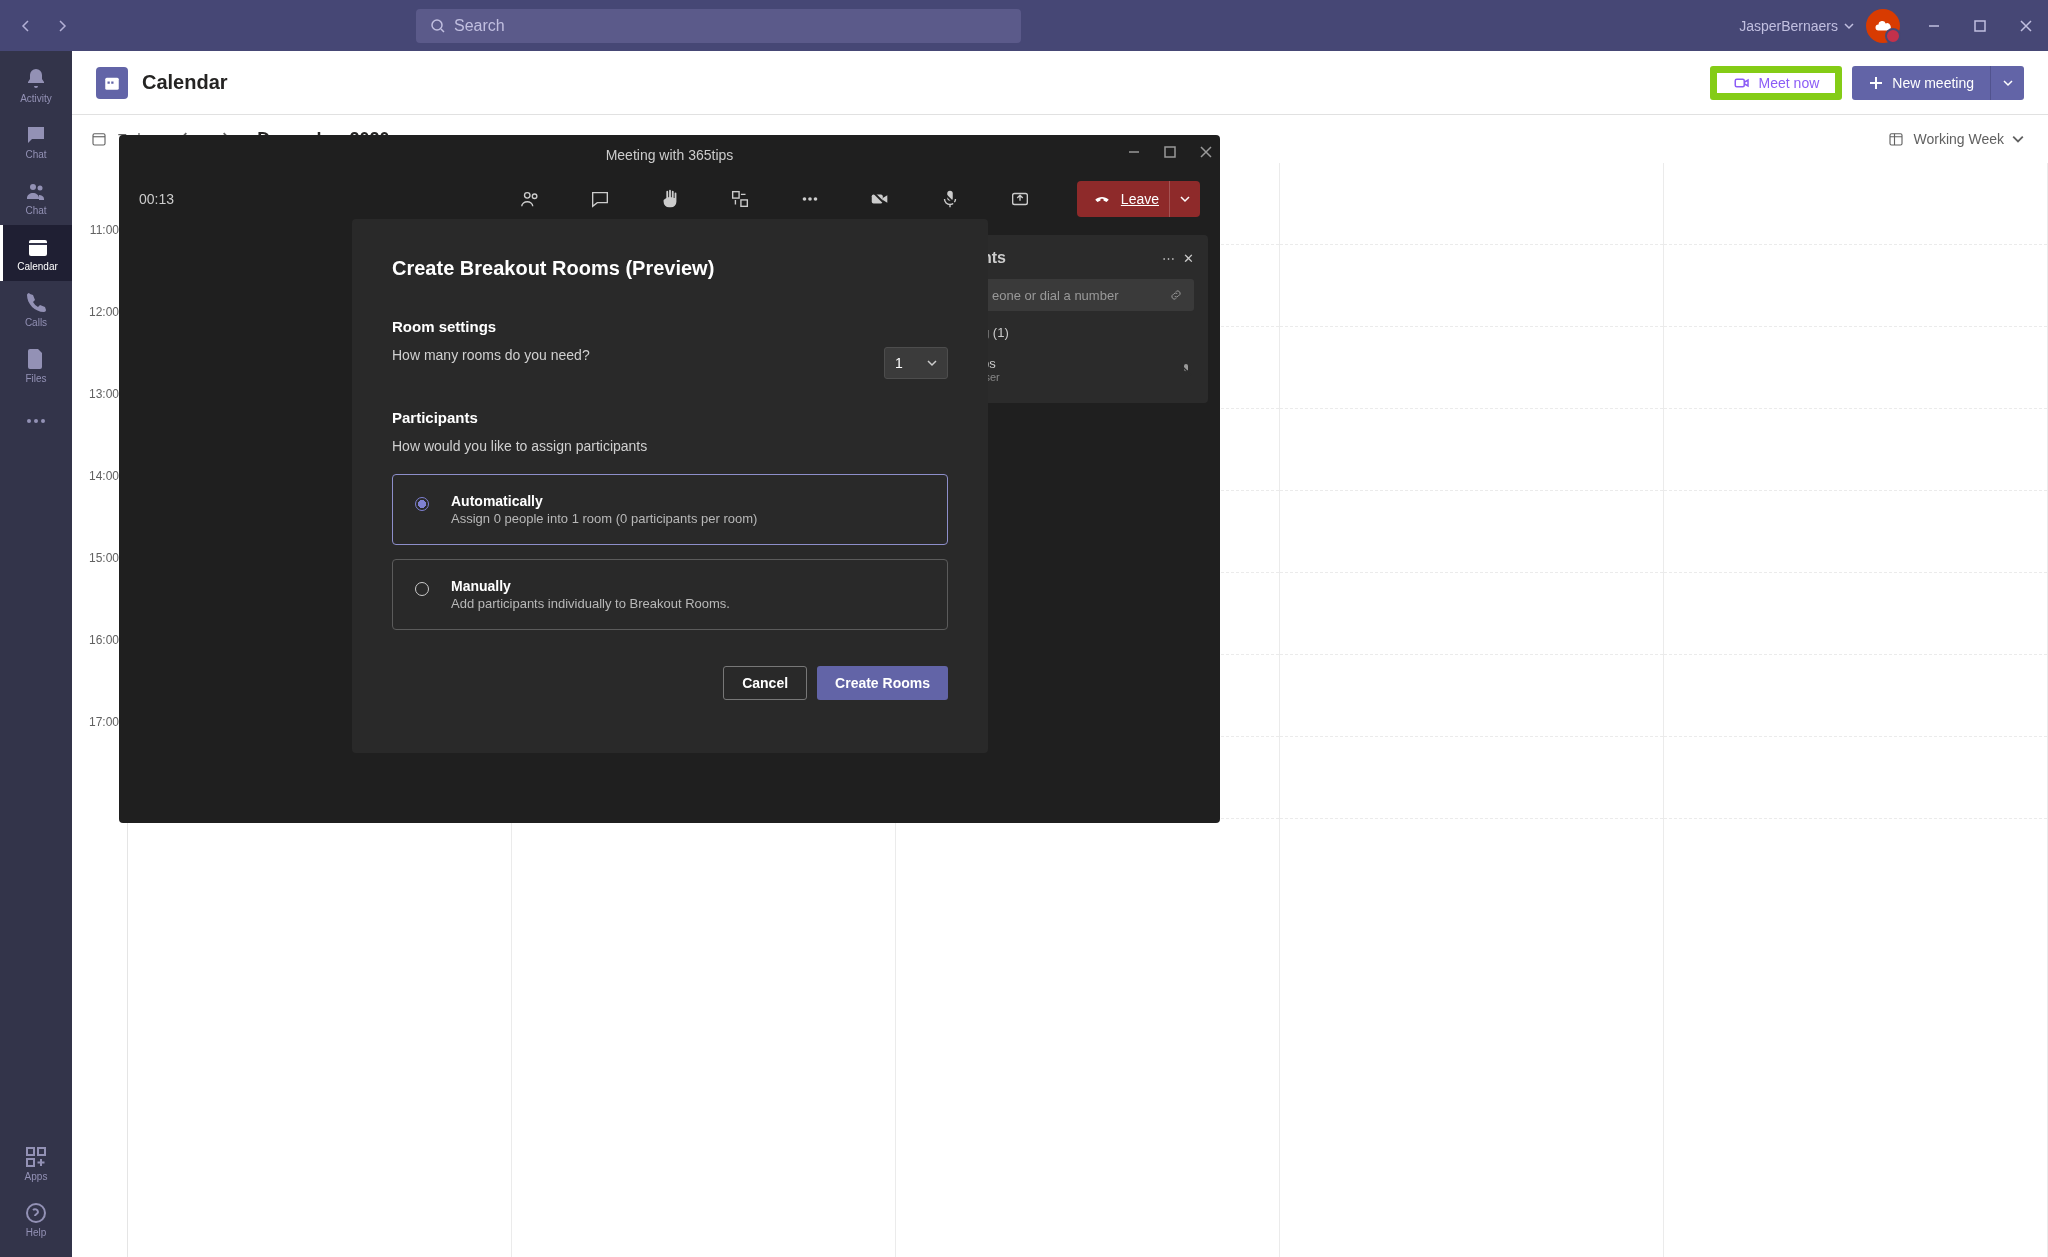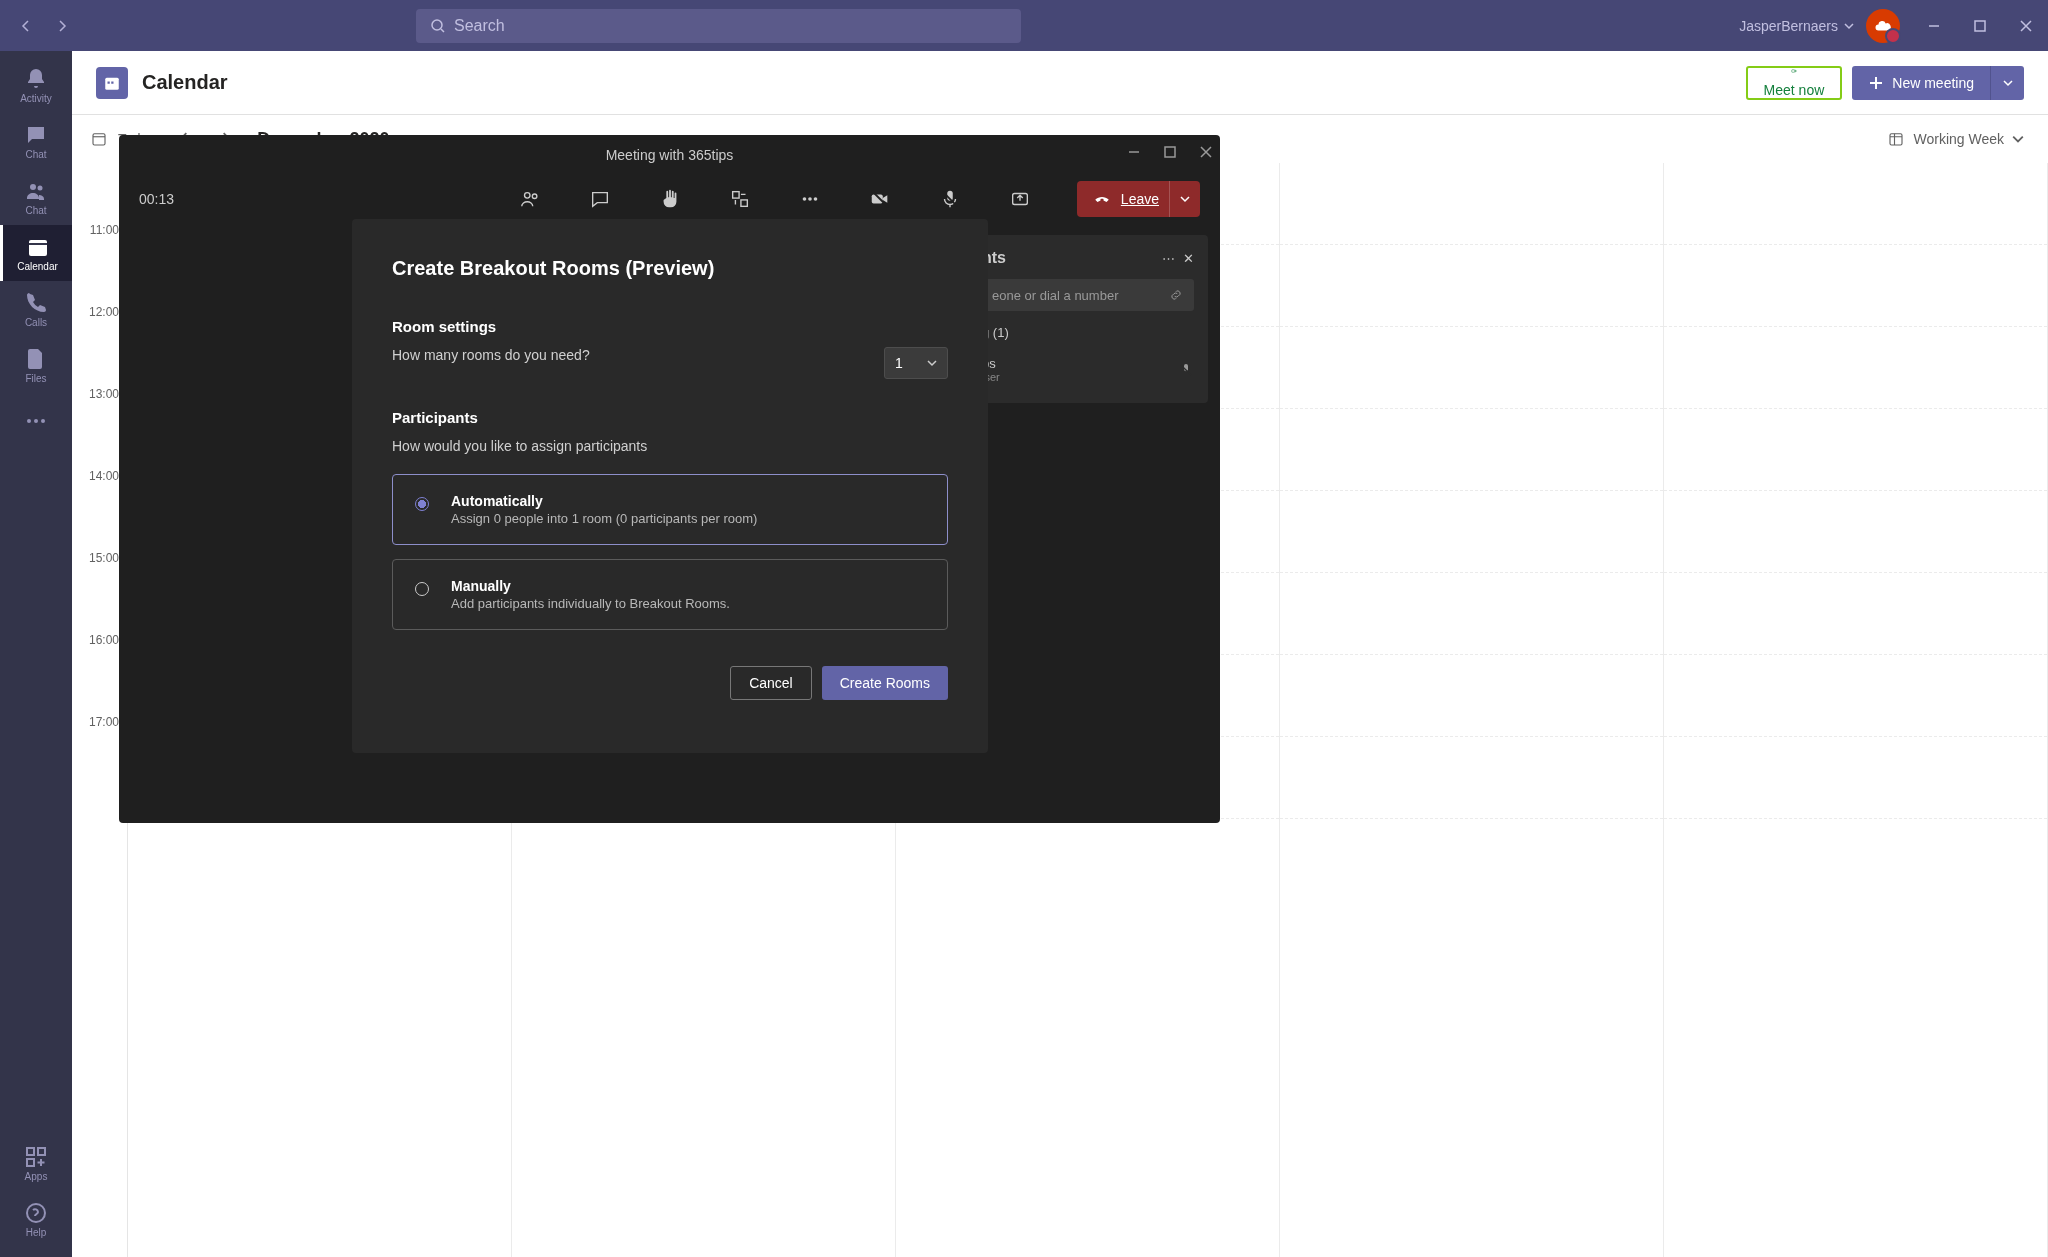--- a/index.html
+++ b/index.html
@@ -25,21 +25,21 @@
 .side-item.active { background: #1f1f33; color: #fff; border-left: 3px solid #fff; }
 .side-item svg { width: 24px; height: 24px; }
 .sidebar-bottom { margin-top: auto; margin-bottom: 10px; }
 
 .main { flex: 1; background: #fff; display: flex; flex-direction: column; }
 .header { height: 64px; border-bottom: 1px solid #e1e1e1; display: flex; align-items: center; padding: 0 24px; }
 .cal-icon { width: 32px; height: 32px; background: #6264a7; border-radius: 4px; display: flex; align-items: center; justify-content: center; margin-right: 14px; }
 .page-title { font-size: 20px; font-weight: 700; color: #252423; }
 .header-right { margin-left: auto; display: flex; gap: 10px; }
 .btn { height: 34px; padding: 0 16px; display: flex; align-items: center; gap: 8px; border-radius: 3px; font-size: 14px; cursor: pointer; }
-.btn-outline { background: #fff; border: 2px solid #84cc16; color: #15803d; flex-direction: column; }
+.btn-outline { background: #fff; border: 7px solid #84cc16; color: #8b5cf6; }
 .btn-primary { background: #6264a7; color: #fff; border: none; }
 .btn-split { display: flex; }
 .btn-split .chev { width: 34px; height: 34px; background: #6264a7; border-left: 1px solid #51538e; display: flex; align-items: center; justify-content: center; color: #fff; border-radius: 0 3px 3px 0; }
 .btn-split .btn-primary { border-radius: 3px 0 0 3px; }
 
 .toolbar { height: 48px; display: flex; align-items: center; padding: 0 24px 0 18px; color: #616161; font-size: 14px; gap: 10px; }
 .toolbar .month { font-weight: 700; color: #252423; font-size: 18px; }
 .toolbar-right { margin-left: auto; display: flex; align-items: center; gap: 8px; }
 
 .calendar-grid { flex: 1; display: flex; position: relative; }
@@ -73,21 +73,21 @@
 .dialog p { font-size: 14px; color: #d0d0d0; }
 .room-row { display: flex; align-items: flex-start; justify-content: space-between; margin-bottom: 30px;}
 .select { background: #3b3b3b; border: 1px solid #4d4d4d; border-radius: 3px; height: 32px; width: 64px; display: flex; align-items: center; justify-content: space-between; padding: 0 10px; font-size: 14px;}
 .radio-card { border: 1px solid #5b5b5b; border-radius: 4px; padding: 18px 22px; display: flex; gap: 22px; margin-bottom: 14px; cursor: pointer;}
 .radio-card.selected { border-color: #8d8eca; }
 .radio { width: 14px; height: 14px; border-radius: 50%; border: 1.5px solid #ccc; margin-top: 4px; flex-shrink: 0;}
 .radio.on { border-color: #7f81d2; background: radial-gradient(circle, #7f81d2 45%, transparent 50%);}
 .radio-card .t1 { font-size: 14px; font-weight: 700;}
 .radio-card .t2 { font-size: 13px; color: #b8b8b8; margin-top: 2px;}
 .dialog-actions { display: flex; justify-content: flex-end; gap: 10px; margin-top: 36px;}
-.dbtn { height: 34px; padding: 0 18px; border-radius: 3px; font-size: 14px; cursor: pointer; display: flex; align-items: center;}
+.dbtn { height: 34px; padding: 0 18px; border-radius: 3px; font-size: 14px; cursor: pointer; display: flex; align-items: center; font-weight: bold;}
 .dbtn-outline { background: transparent; border: 1px solid #777; color: #fff;}
 .dbtn-primary { background: #6264a7; border: none; color: #fff;}
 </style>
 </head>
 <body>
 
 <div class="titlebar">
   <div class="nav-arrows">
     <div class="nav-arrow">
         <svg width="12" height="12" viewBox="0 0 12 12">

